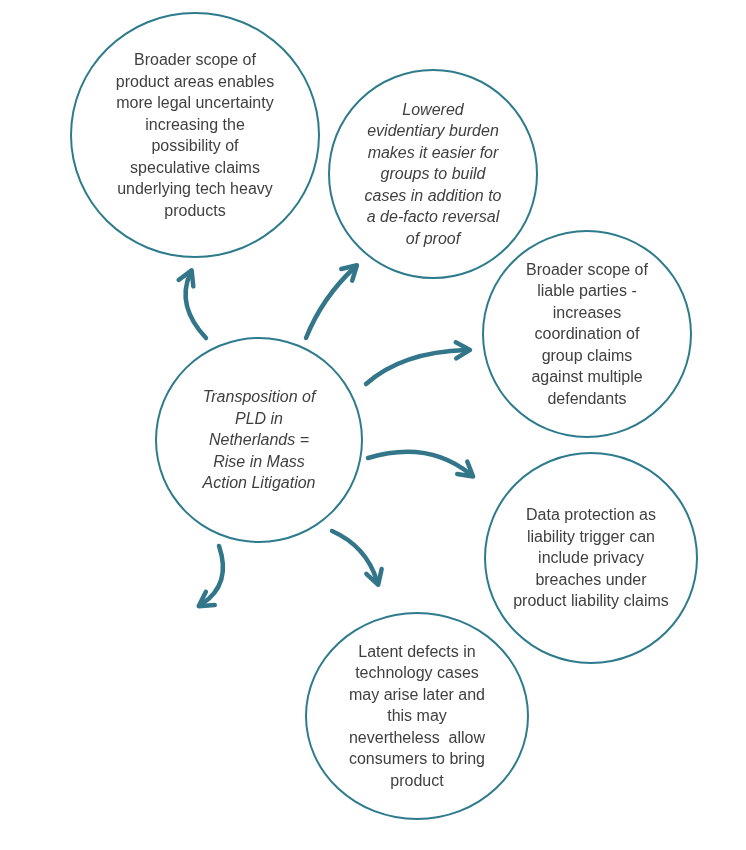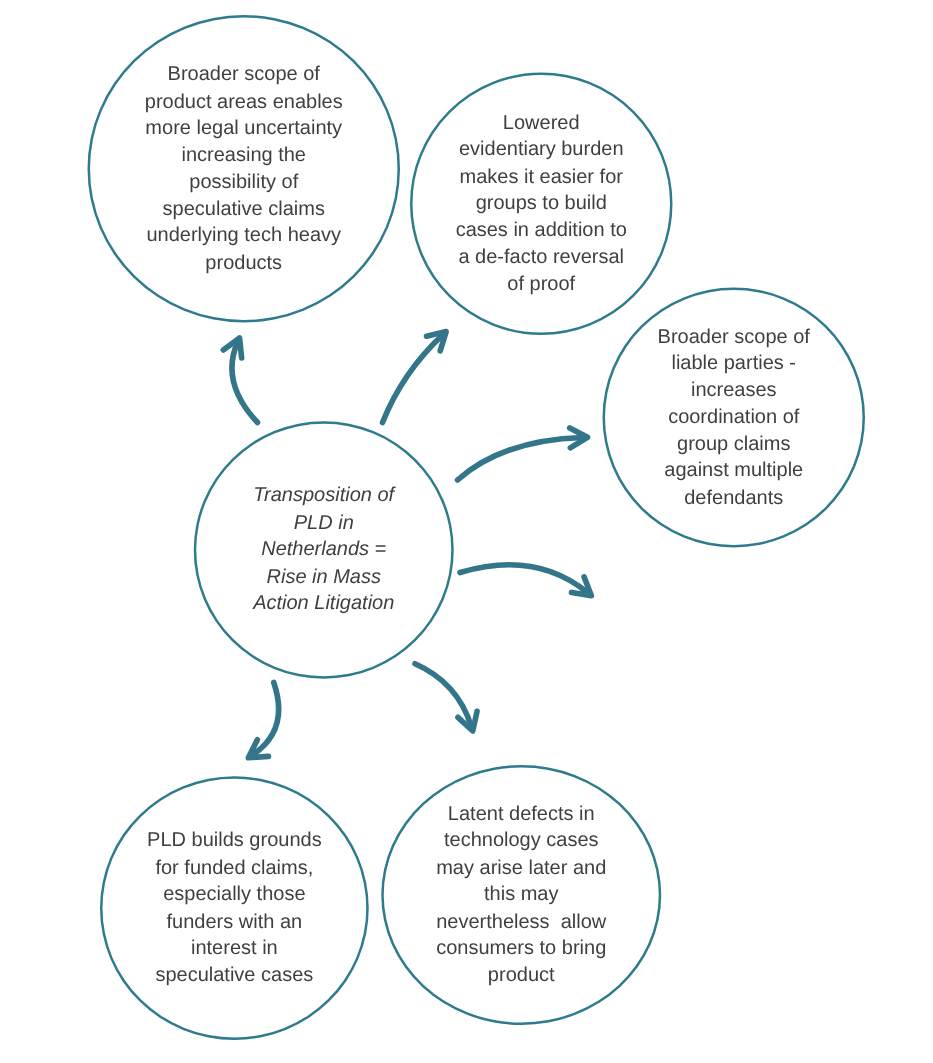--- a/index.html
+++ b/index.html
@@ -35,21 +35,21 @@
   .node-text {
     white-space: pre-wrap;
     text-align: center;
     color: #3f3f3f;
     font-size: 16px;
     line-height: 21.5px;
     font-weight: 400;
   }
   
   .node-top-left      { left: 70px;  top: 12px;  width: 250px; height: 246px; }
-  .node-top-middle    { left: 328px; top: 58px;  width: 210px; height: 210px; }
+  .node-top-middle    { left: 328px; top: 69px;  width: 210px; height: 210px; font-style: italic; }
   .node-top-right     { left: 482px; top: 230px; width: 210px; height: 208px; }
   .node-center        { left: 155px; top: 337px; width: 208px; height: 206px; font-style: italic; }
   .node-middle-right  { left: 484px; top: 452px; width: 214px; height: 212px; }
   .node-bottom-left   { left: 80px;  top: 621px; width: 215px; height: 211px; }
   .node-bottom-middle { left: 305px; top: 612px; width: 224px; height: 208px; }
 </style>
 </head>
 <body>
 
 <div class="canvas">
@@ -102,29 +102,28 @@
   </div>
 
   <div class="node node-center">
     <div class="node-text">Transposition of
 PLD in
 Netherlands =
 Rise in Mass
 Action Litigation</div>
   </div>
 
+  <div class="node node-middle-right">
+    <div class="node-text">Data protection as
+liability trigger can
+include privacy
+breaches under
+product liability claims</div>
+  </div>
 
-  <div class="node node-bottom-left">
-    <div class="node-text">PLD builds grounds
-for funded claims,
-especially those
-funders with an
-interest in
-speculative cases</div>
-  </div>
 
   <div class="node node-bottom-middle">
     <div class="node-text">Latent defects in
 technology cases
 may arise later and
 this may
 nevertheless  allow
 consumers to bring
 product</div>
   </div>

